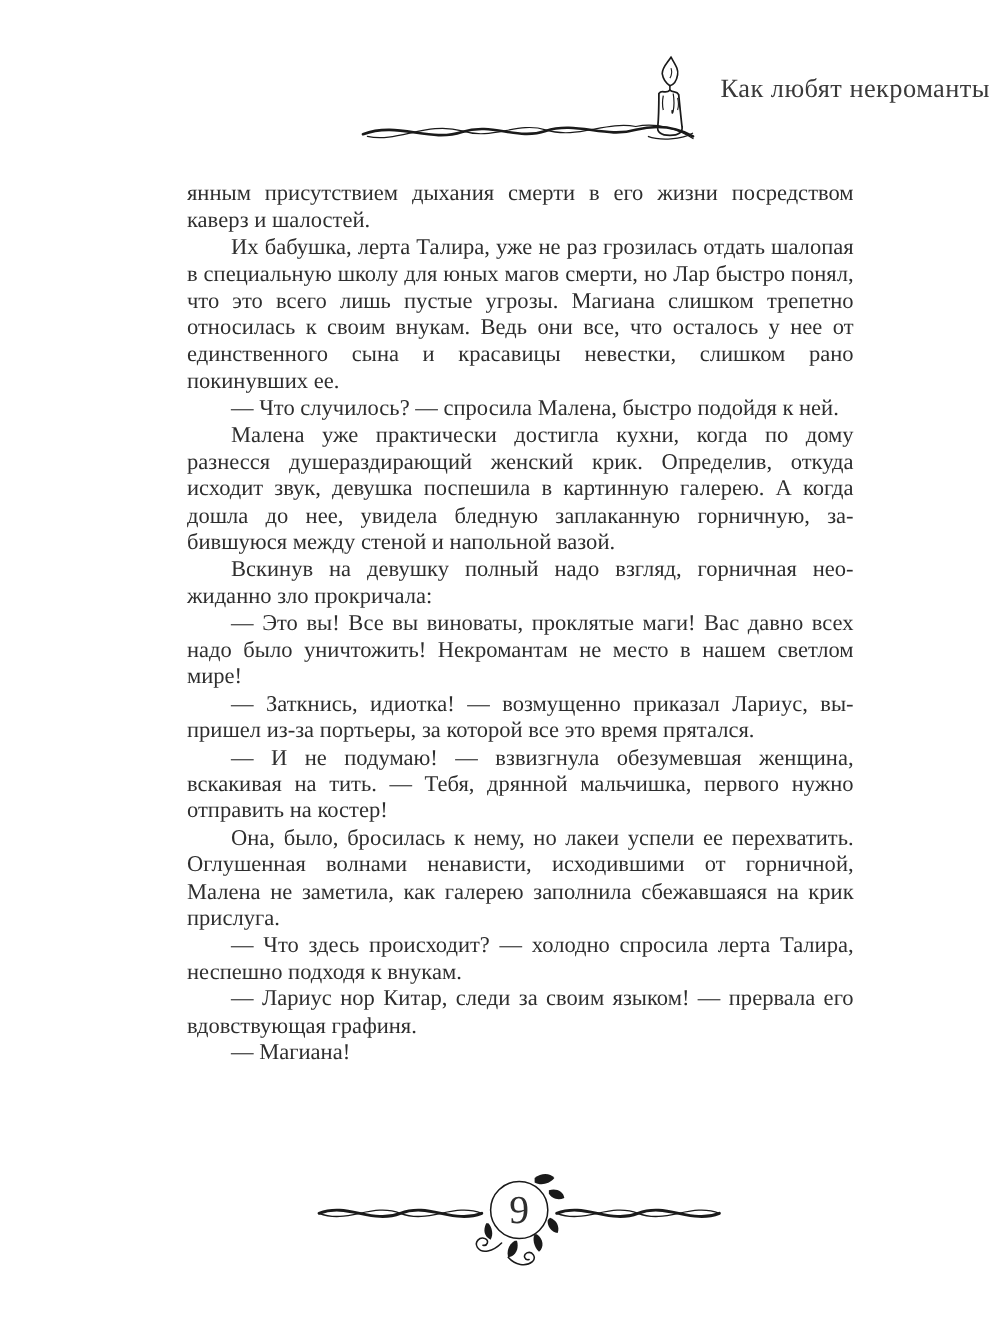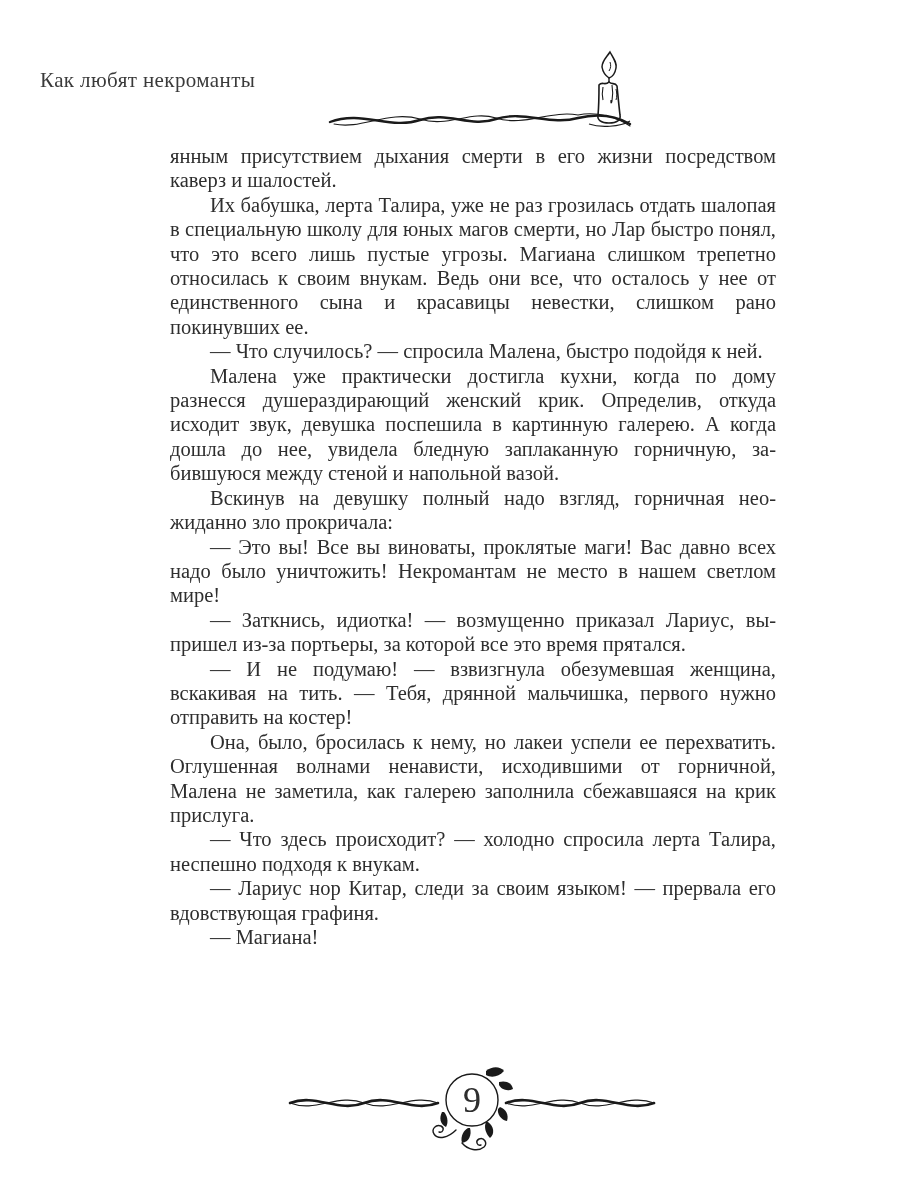--- a/index.html
+++ b/index.html
@@ -15,22 +15,22 @@
     font-family: "Liberation Serif", "DejaVu Serif", serif;
     color: #2e2e2e;
     overflow: hidden;
   }
   .running-title {
     position: absolute;
     top: 68px;
     left: 40px;
     width: 860px;
     margin: 0;
-    text-align: left;
-    font-size: 21px;
+    text-align: right;
+    font-size: 24px;
     font-weight: 400;
     letter-spacing: 0.4px;
     color: #3a3a3a;
   }
   .candle {
     position: absolute;
     left: 586px;
     top: 50px;
     width: 46px;
     height: 78px;
@@ -52,20 +52,21 @@
     text-align: justify;
     hyphens: manual;
     -webkit-hyphens: manual;
   }
   .para {
     margin: 0;
     text-indent: 40px;
   }
   .para.no-indent {
     text-indent: 0;
+    margin-top: 20px;
   }
   .footer-flourish-left {
     position: absolute;
     left: 288px;
     top: 1089px;
     width: 152px;
     height: 28px;
   }
   .footer-flourish-right {
     position: absolute;

